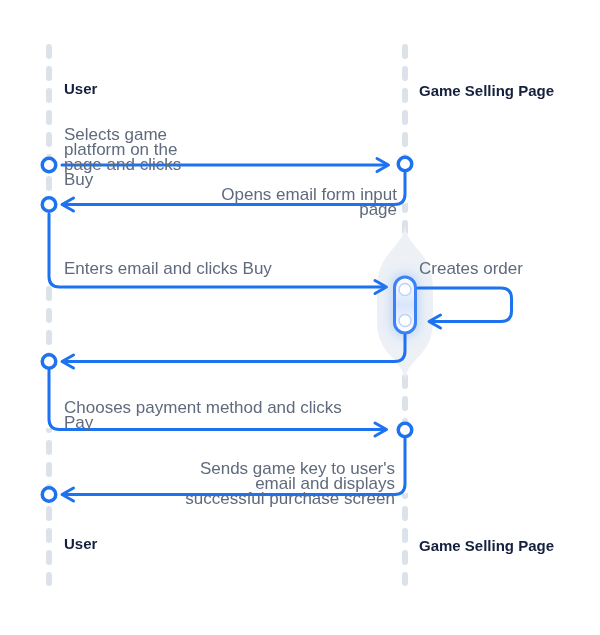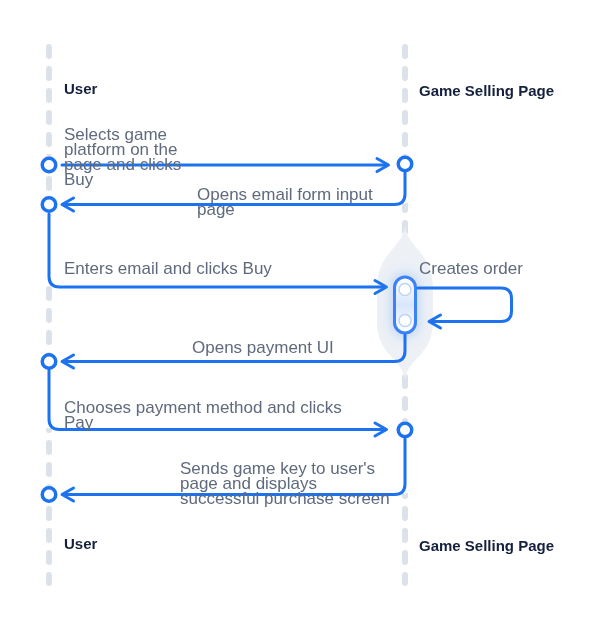--- a/index.html
+++ b/index.html
@@ -40,21 +40,21 @@
   .blob { fill: var(--activation-glow); }
   .pill { fill: url(#pillGrad); stroke: #3b82f6; stroke-width: 3; }
   .pill-dot { fill: #ffffff; stroke: #bcd4f8; stroke-width: 1.5; }
   .label {
     position: absolute;
     color: var(--message-text);
     font-size: 17px;
     line-height: 15px;
     white-space: normal;
   }
-  .label.right { }
+  .label.right { text-align: right; }
   .actor {
     position: absolute;
     color: var(--actor-text);
     font-size: 15px;
     font-weight: 700;
     white-space: nowrap;
     text-align: center;
   }
 </style>
 </head>
@@ -133,17 +133,16 @@
 
   <div class="actor" style="left:64px; top:80px;">User</div>
   <div class="actor" style="left:419px; top:82px;">Game Selling Page</div>
   <div class="actor" style="left:64px; top:535px;">User</div>
   <div class="actor" style="left:419px; top:537px;">Game Selling Page</div>
 
   <div class="label" style="left:64px; top:127px; width:145px;">Selects game platform on the page and clicks Buy</div>
   <div class="label right" style="left:197px; top:187px; width:200px;">Opens email form input page</div>
   <div class="label" style="left:419px; top:261px; width:150px;">Creates order</div>
   <div class="label" style="left:64px; top:261px; width:300px;">Enters email and clicks Buy</div>
-  <div class="label right" style="left:192px; top:340px; width:200px;">Opens payment UI</div>
   <div class="label" style="left:64px; top:400px; width:300px;">Chooses payment method and clicks Pay</div>
-  <div class="label right" style="left:180px; top:461px; width:215px;">Sends game key to user's page and displays successful purchase screen</div>
+  <div class="label right" style="left:180px; top:461px; width:215px;">Sends game key to user's email and displays successful purchase screen</div>
 
 </div>
 
 </body></html>

